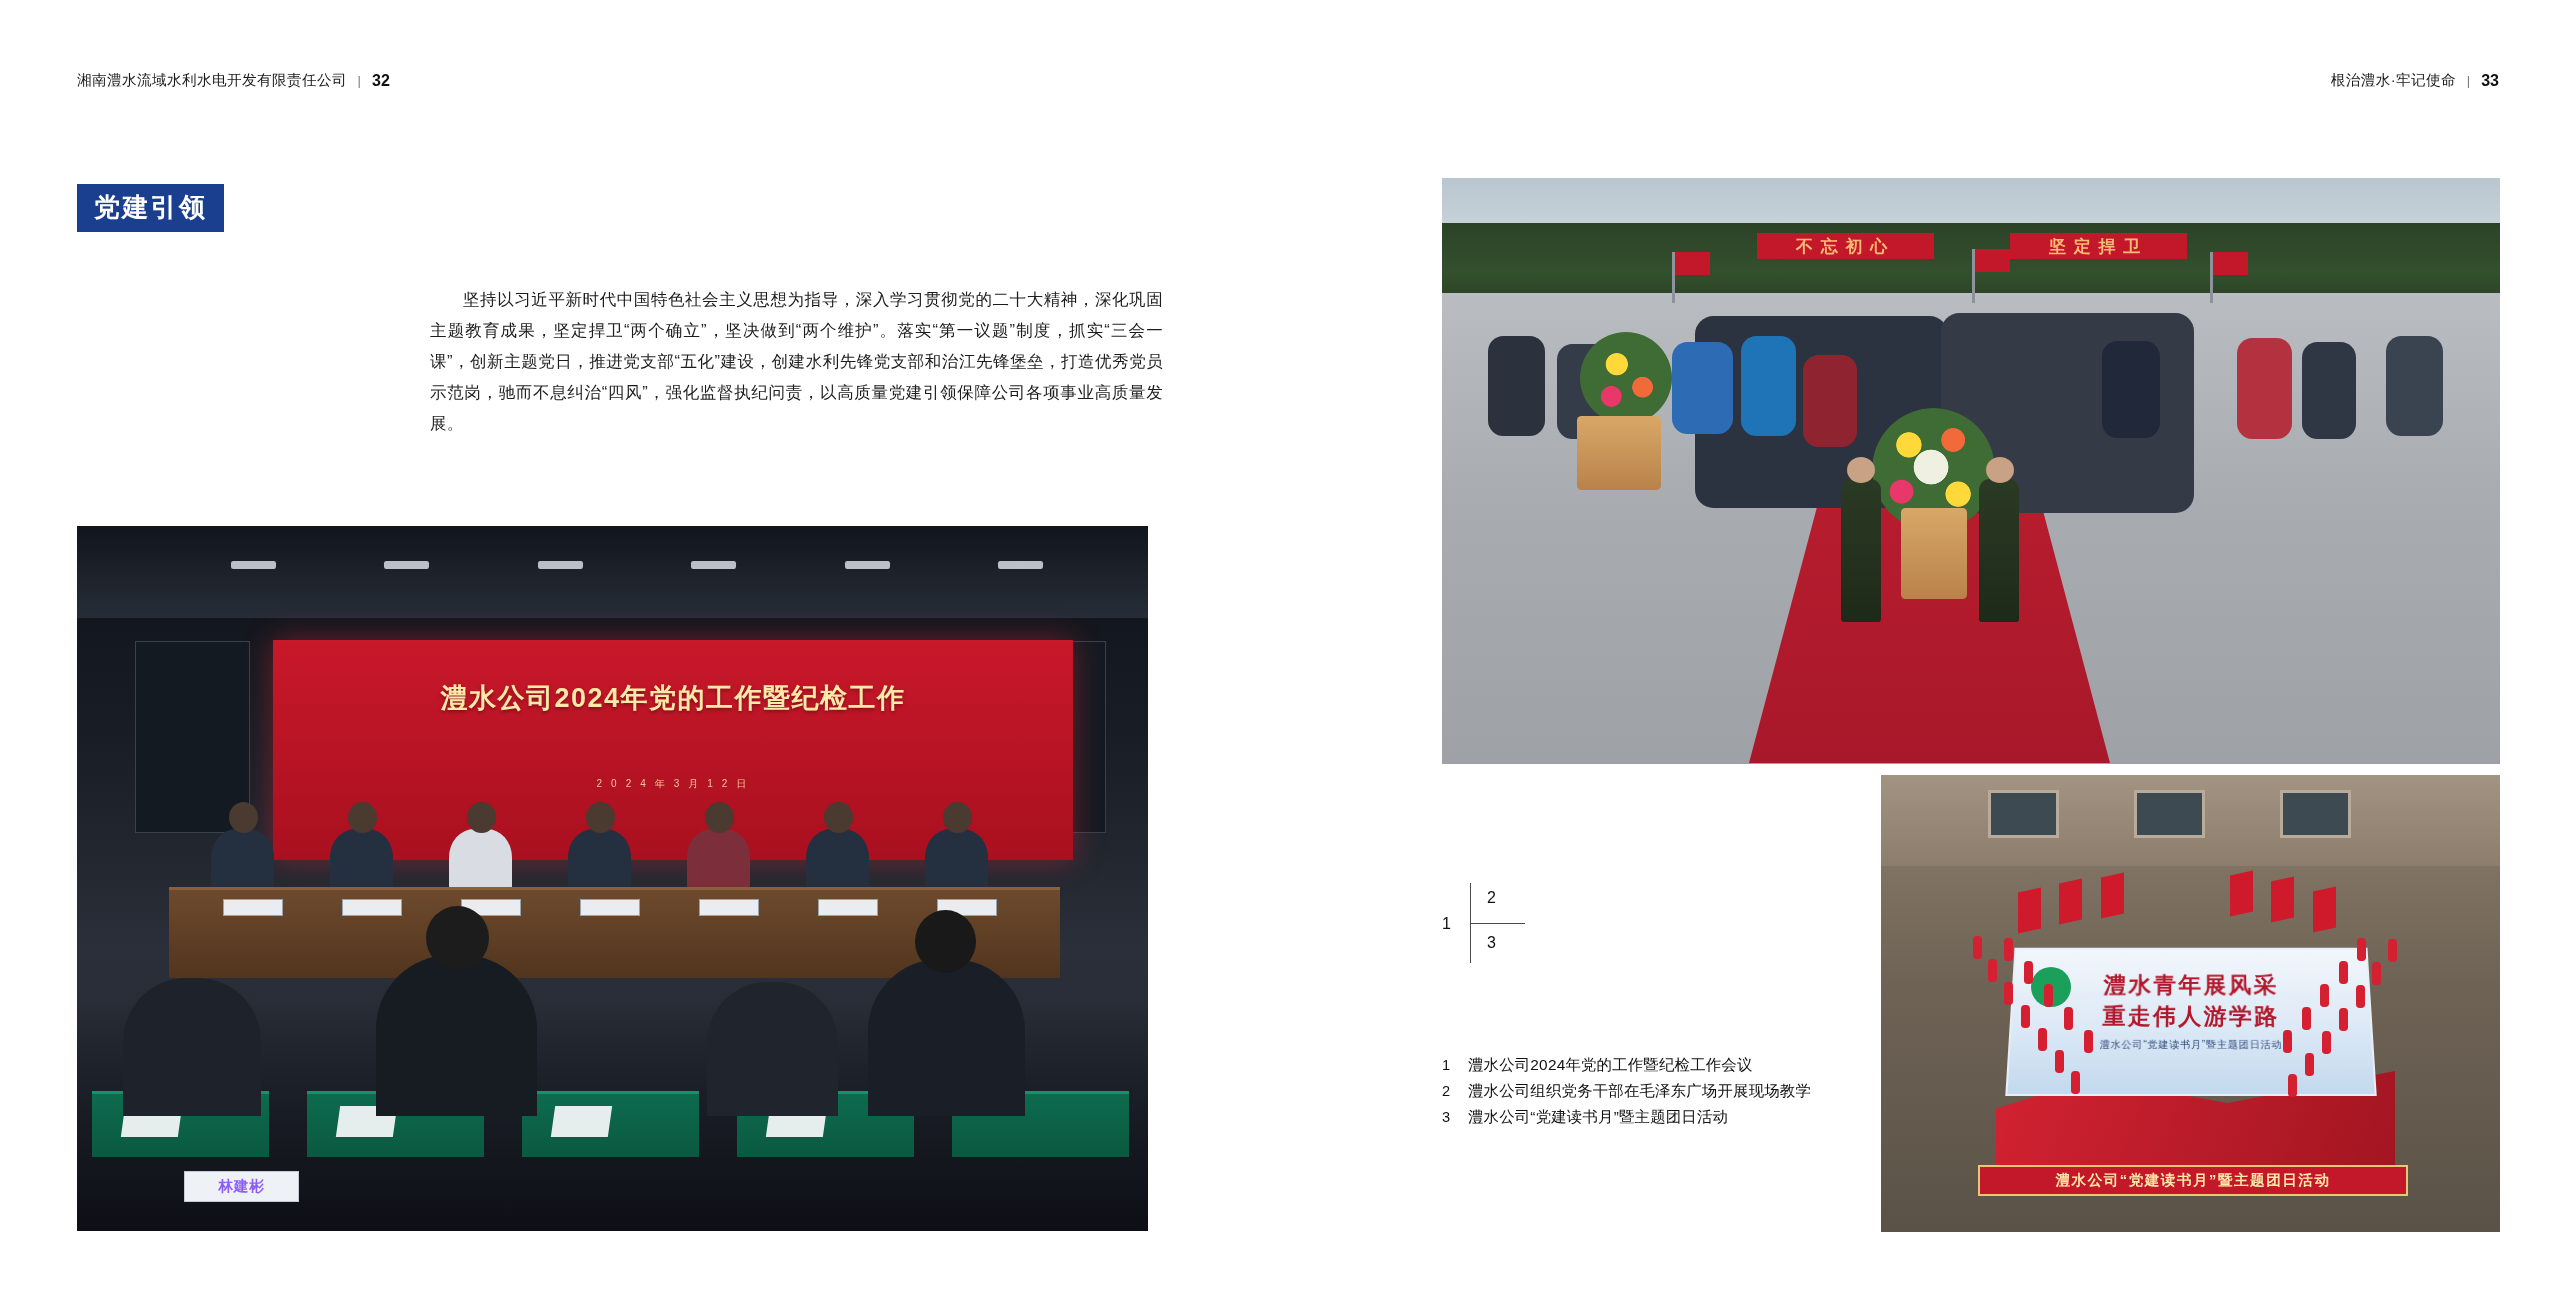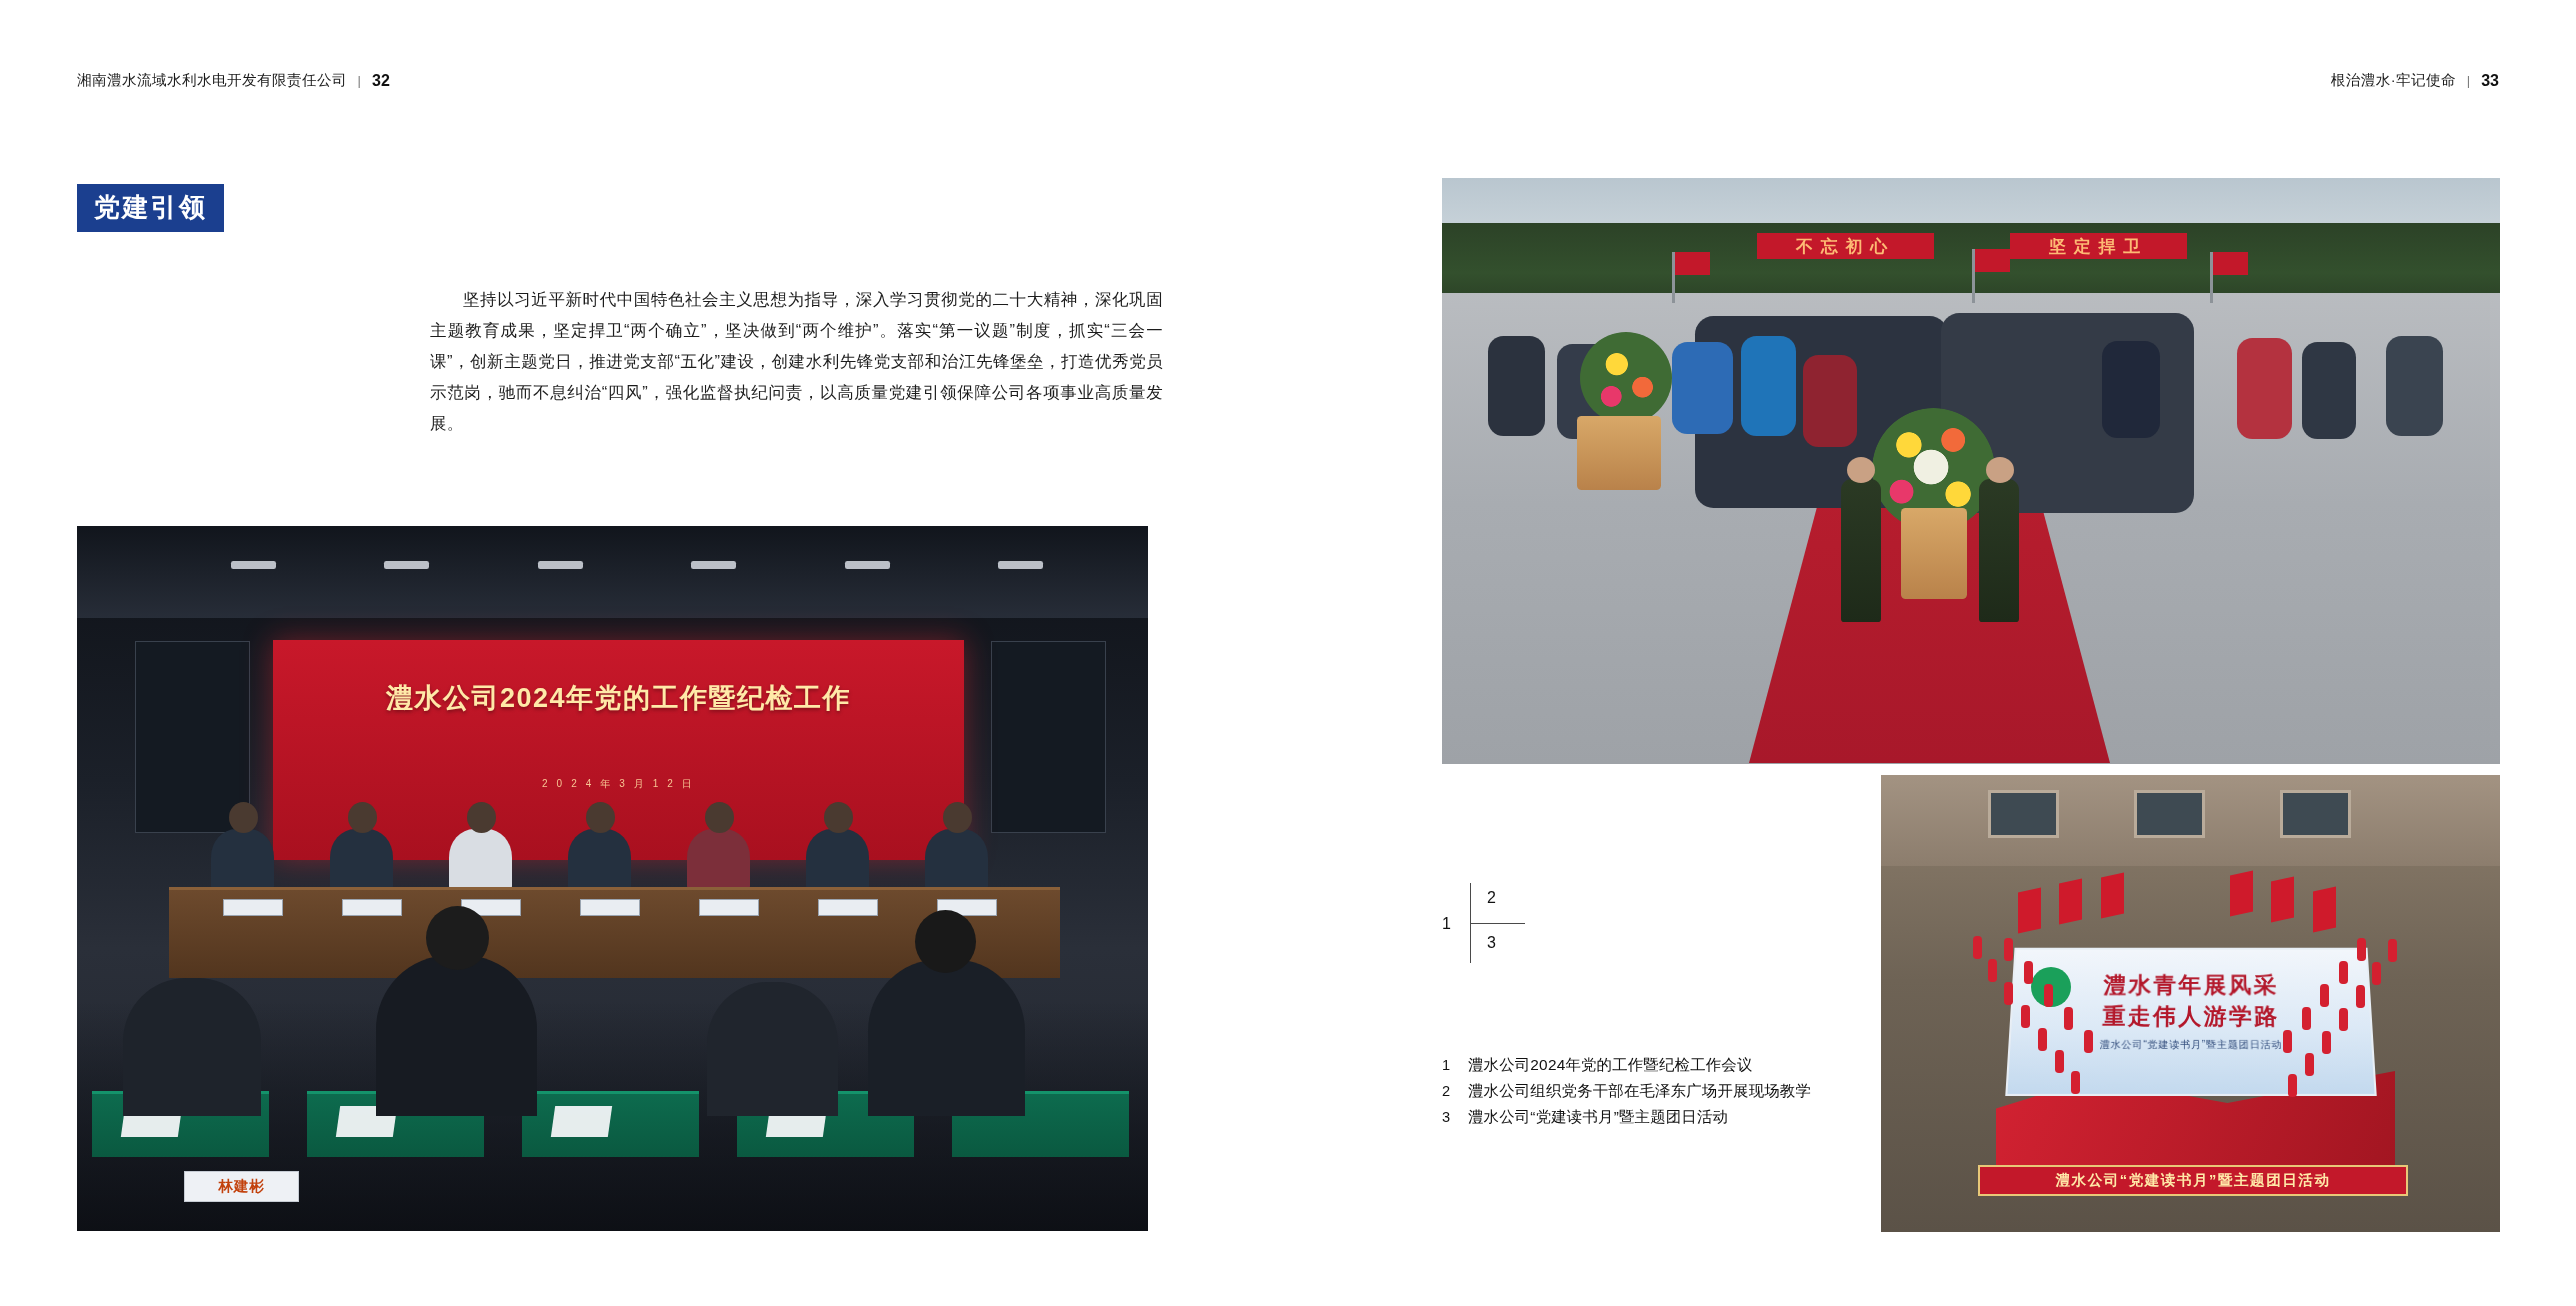--- a/index.html
+++ b/index.html
@@ -130,21 +130,21 @@
   }
   .caption-row .txt { letter-spacing: 0.2px; }
 
   
 
   
   .p1-wall { position:absolute; inset:0; background:linear-gradient(#0e1117 0%, #1b2029 36%, #2a2f39 60%, #20242d 100%); }
   .p1-ceil { position:absolute; left:0; top:0; width:100%; height:92px; background:linear-gradient(#11151c,#272d38); }
   .p1-light { position:absolute; top:35px; width:45px; height:7.7px; background:#d8dde4; border-radius:2.3px; opacity:.85; }
   .p1-screen {
-    position:absolute; left:196px; top:114px; width:691px; height:220px;
+    position:absolute; left:196px; top:114px; width:800px; height:220px;
     background:linear-gradient(#c8182a,#a9101f);
     box-shadow:0 0 28px rgba(220,40,50,.45);
   }
   .p1-screen .line1 {
     position:absolute; left:0; right:0; top:40px; text-align:center;
     color:#ffe9a8; font-size:27px; font-weight:bold; letter-spacing:1.5px;
     text-shadow:0 1.5px 3.8px rgba(0,0,0,.35);
   }
   .p1-screen .line2 {
     position:absolute; left:0; right:0; top:86px; text-align:center;
@@ -168,21 +168,21 @@
     background:linear-gradient(rgba(14,17,23,0) 0%, rgba(14,17,23,.45) 40%, rgba(10,12,17,.85) 100%);
   }
   .p1-desk {
     position:absolute; bottom:74px; width:177px; height:66px;
     background:linear-gradient(#0d6b4e,#0a5940); border-top:3.8px solid #14936b;
   }
   .p1-paper { position:absolute; width:57px; height:31px; background:#f2f4f7; transform:skewX(-8deg); opacity:.95; }
   .p1-badge {
     position:absolute; width:115px; height:31px; background:#eef1f5;
     border:1.5px solid #c6ccd4; display:flex; align-items:center; justify-content:center;
-    font-size:14.6px; font-weight:bold; color:#c2410c; letter-spacing:0.8px;
+    font-size:14.6px; font-weight:bold; color:#8b5cf6; letter-spacing:0.8px;
   }
 
   
   .p2-sky { position:absolute; left:0; top:0; width:100%; height:71px; background:linear-gradient(#b9c6cf,#cdd7dd); }
   .p2-trees { position:absolute; left:0; top:45px; width:100%; height:83px; background:linear-gradient(#2c4227,#33502d 60%,#2a3f25); }
   .p2-tree { position:absolute; bottom:0; border-radius:50% 50% 42% 42%; background:#2f4a2a; }
   .p2-banner {
     position:absolute; top:55px; height:26px; background:#c3182a;
     color:#fdba74; font-size:17px; font-weight:bold; letter-spacing:7.7px;
     display:flex; align-items:center; justify-content:center;

